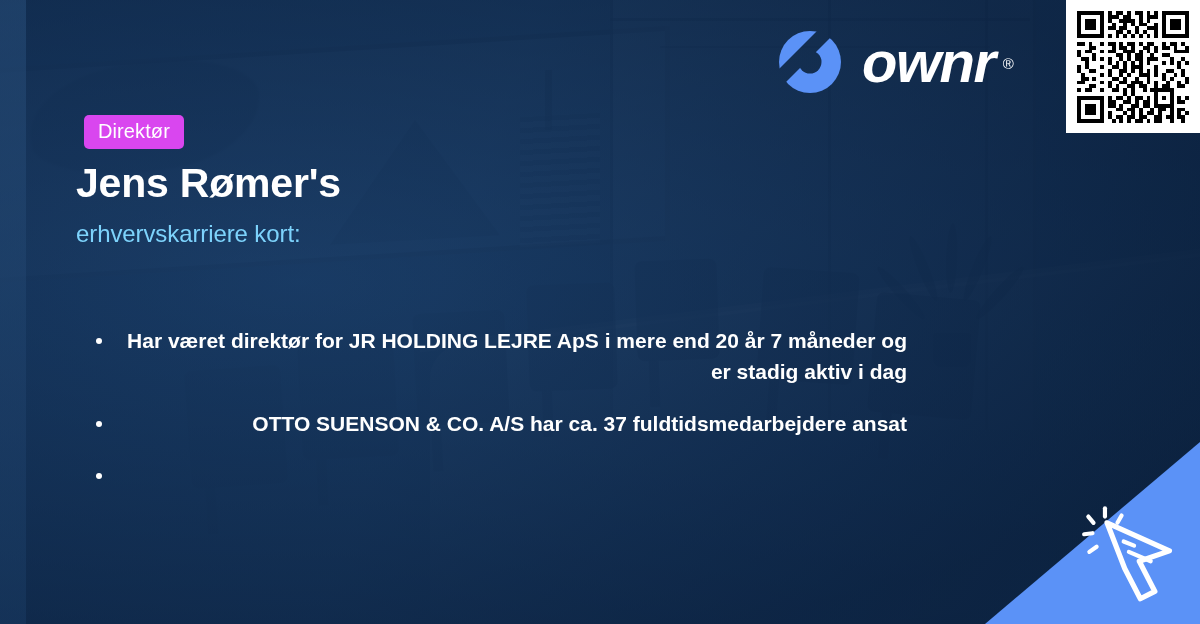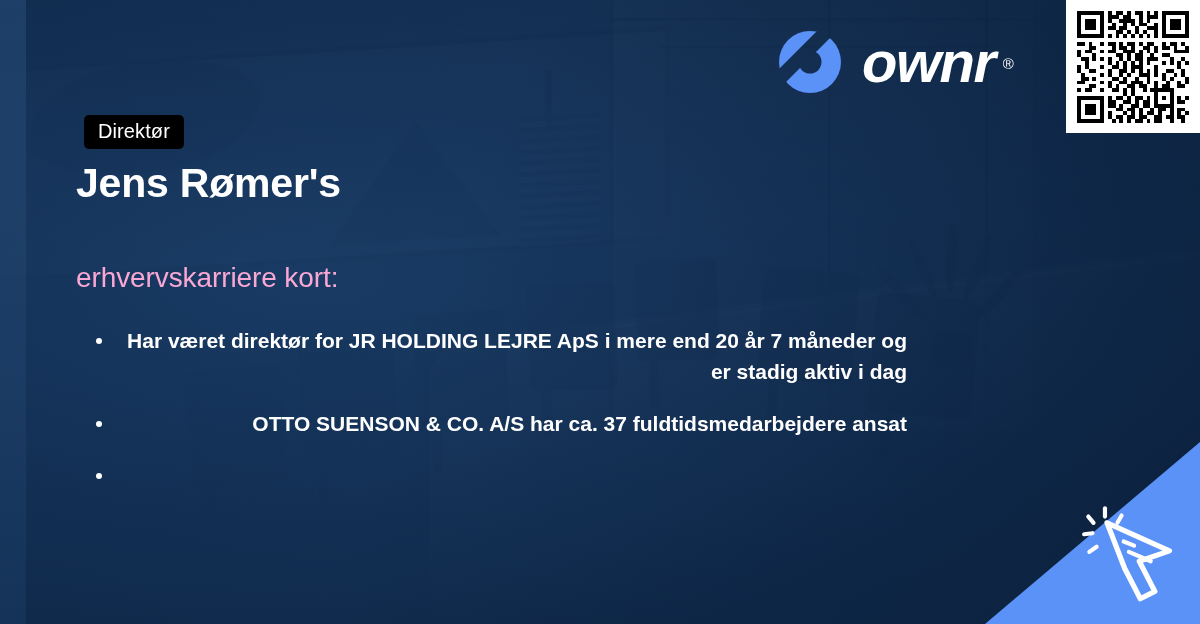--- a/index.html
+++ b/index.html
@@ -104,44 +104,43 @@
     background:linear-gradient(180deg,rgba(40,78,122,.55),rgba(25,58,98,.55));
   }
 
   
   .content{position:absolute;left:0;top:0;width:1000px;height:624px;}
 
   .badge{
     position:absolute;left:84px;top:115px;
     display:inline-block;
     padding:6px 14px 8px;
-    background:#000000;
+    background:#d946ef;
     color:#ffffff;
     font-size:20px;line-height:20px;
     border-radius:5px;
     letter-spacing:.1px;
     white-space:nowrap;
   }
 
   .title{
     position:absolute;left:76px;top:158px;
     color:#ffffff;
     font-size:41px;line-height:50px;
     font-weight:bold;
     white-space:nowrap;
     letter-spacing:-.2px;
   }
   .subtitle{
     position:absolute;left:76px;top:210px;
-    color:#f9a8d4;
-    font-size:28px;line-height:48px;
+    color:#7dd3fc;
+    font-size:24px;line-height:48px;
     font-weight:normal;
     white-space:nowrap;
     letter-spacing:-.1px;
-    margin-top:44px;
   }
 
   .facts{position:absolute;left:76px;top:310px;width:890px;}
   .fact{
     position:relative;
     color:#ffffff;
     font-size:21px;
     line-height:31px;
     font-weight:bold;
     padding-left:26px;

